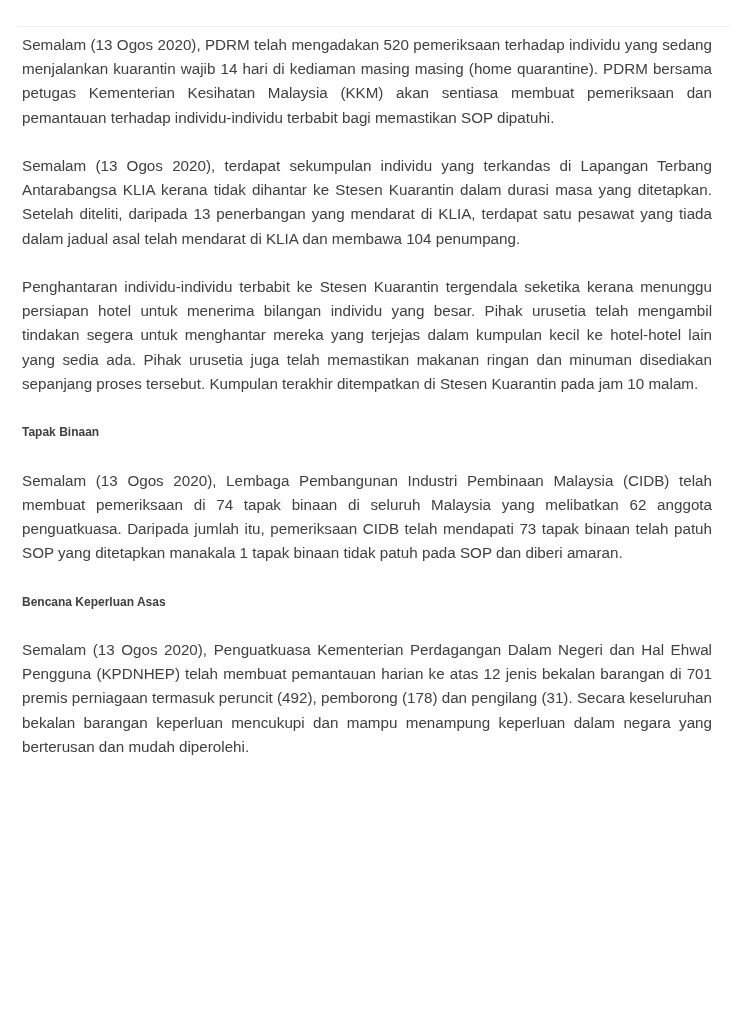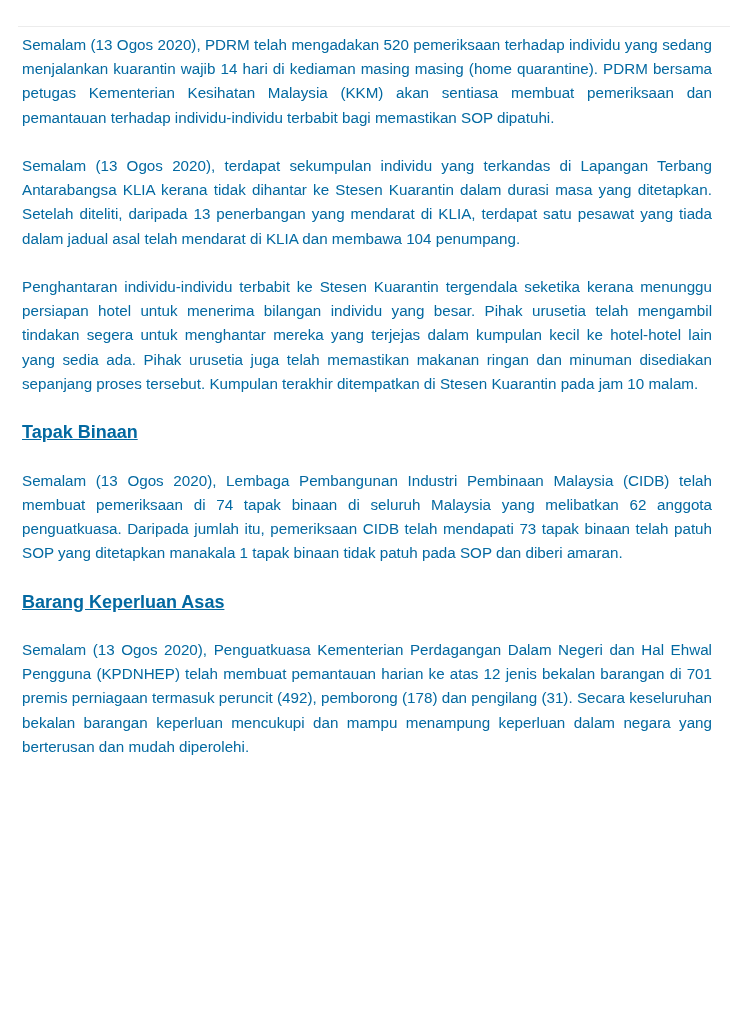--- a/index.html
+++ b/index.html
@@ -1,40 +1,40 @@
 <!DOCTYPE html>
 <html><head>
 <meta charset="utf-8">
 <style>
   html, body { margin: 0; padding: 0; background: #ffffff; }
   body { width: 750px; height: 1035px; position: relative; overflow: hidden; }
   .page {
     position: absolute; left: 22px; top: 33px; width: 690px;
     font-family: "Liberation Sans", sans-serif;
-    font-size: 15.2px; line-height: 24.2px; color: #0369a1;
+    font-size: 15.2px; line-height: 24.2px; color: #404040;
   }
   .rule {
     position: absolute; left: 18px; top: 26px; width: 712px; height: 1px;
     background: #ececec;
   }
   p { margin: 0 0 24.2px 0; text-align: justify; }
   .last-line { text-align-last: left; }
   h2 {
-    margin: 0 0 24.2px 0; font-size: 18px; font-weight: bold;
-    text-decoration: underline; line-height: 24.2px;
+    margin: 0 0 24.2px 0; font-size: 12px; font-weight: bold;
+    line-height: 24.2px;
   }
 </style>
 </head>
 <body>
 
 <div class="rule"></div>
 
 <div class="page">
   <p class="last-line">Semalam (13 Ogos 2020), PDRM telah mengadakan 520 pemeriksaan terhadap individu yang sedang menjalankan kuarantin wajib 14 hari di kediaman masing masing (home quarantine). PDRM bersama petugas Kementerian Kesihatan Malaysia (KKM) akan sentiasa membuat pemeriksaan dan pemantauan terhadap individu-individu terbabit bagi memastikan SOP dipatuhi.</p>
   <p class="last-line">Semalam (13 Ogos 2020), terdapat sekumpulan individu yang terkandas di Lapangan Terbang Antarabangsa KLIA kerana tidak dihantar ke Stesen Kuarantin dalam durasi masa yang ditetapkan. Setelah diteliti, daripada 13 penerbangan yang mendarat di KLIA, terdapat satu pesawat yang tiada dalam jadual asal telah mendarat di KLIA dan membawa 104 penumpang.</p>
   <p class="last-line">Penghantaran individu-individu terbabit ke Stesen Kuarantin tergendala seketika kerana menunggu persiapan hotel untuk menerima bilangan individu yang besar. Pihak urusetia telah mengambil tindakan segera untuk menghantar mereka yang terjejas dalam kumpulan kecil ke hotel-hotel lain yang sedia ada. Pihak urusetia juga telah memastikan makanan ringan dan minuman disediakan sepanjang proses tersebut. Kumpulan terakhir ditempatkan di Stesen Kuarantin pada jam 10 malam.</p>
 
   <h2>Tapak Binaan</h2>
   <p class="last-line">Semalam (13 Ogos 2020), Lembaga Pembangunan Industri Pembinaan Malaysia (CIDB) telah membuat pemeriksaan di 74 tapak binaan di seluruh Malaysia yang melibatkan 62 anggota penguatkuasa. Daripada jumlah itu, pemeriksaan CIDB telah mendapati 73 tapak binaan telah patuh SOP yang ditetapkan manakala 1 tapak binaan tidak patuh pada SOP dan diberi amaran.</p>
 
-  <h2>Barang Keperluan Asas</h2>
+  <h2>Bencana Keperluan Asas</h2>
   <p class="last-line">Semalam (13 Ogos 2020), Penguatkuasa Kementerian Perdagangan Dalam Negeri dan Hal Ehwal Pengguna (KPDNHEP) telah membuat pemantauan harian ke atas 12 jenis bekalan barangan di 701 premis perniagaan termasuk peruncit (492), pemborong (178) dan pengilang (31). Secara keseluruhan bekalan barangan keperluan mencukupi dan mampu menampung keperluan dalam negara yang berterusan dan mudah diperolehi.</p>
 </div>
 
 </body></html>

